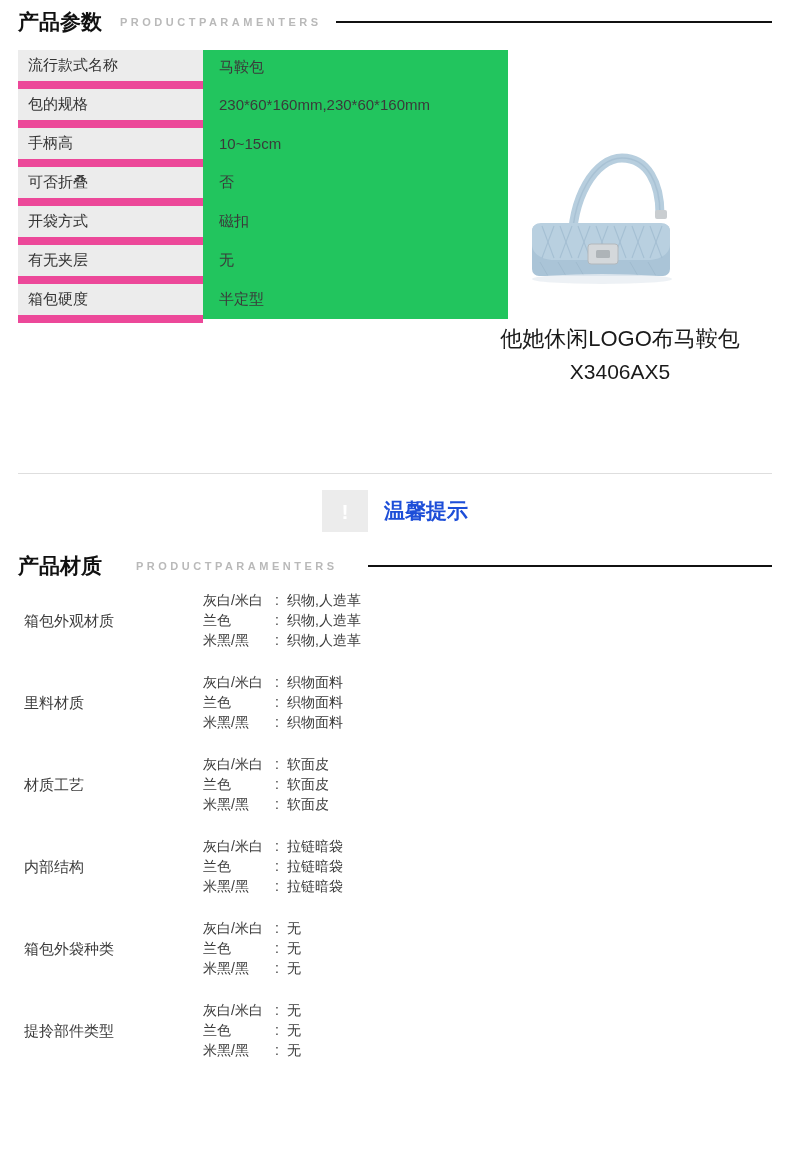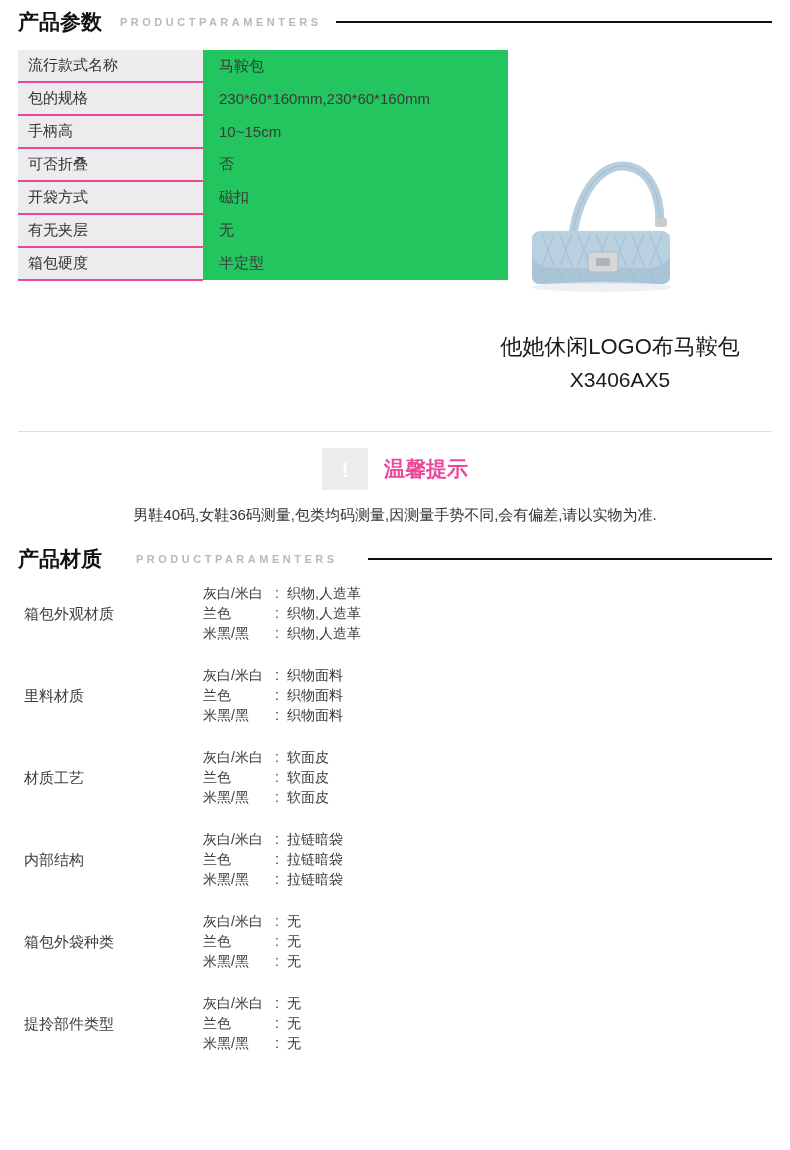--- a/index.html
+++ b/index.html
@@ -65,34 +65,34 @@
   .param-table td {
     font-size: 15px;
     color: #3a3a3a;
     padding: 6px 0 6px 10px;
     vertical-align: middle;
     height: 18px;
   }
   .param-table td.key {
     width: 175px;
     background: #ececec;
-    border-bottom: 2px solid #ec4899;
+    border-bottom: 8px solid #ec4899;
     color: #333;
     margin-top: 20px;
   }
   .param-table td.val {
     padding-left: 16px;
     background: #22c55e;
   }
 
   
   .product-figure {
     position: absolute;
     right: 20px;
-    top: 136px;
+    top: 128px;
     width: 300px;
     text-align: center;
   }
   .bag-svg {
     display: block;
     margin: 0 auto;
   }
   .product-title {
     font-size: 22px;
     color: #1a1a1a;
@@ -135,21 +135,21 @@
     font-weight: bold;
     position: relative;
   }
   .tips-badge span {
     color: #ffffff;
     font-size: 21px;
     line-height: 1;
   }
   .tips-title {
     font-size: 21px;
-    color: #ec4899;
+    color: #1d4ed8;
     font-weight: bold;
     margin-left: 16px;
   }
   .tips-text {
     text-align: center;
     font-size: 15px;
     color: #333;
     margin-top: 16px;
     letter-spacing: 0px;
   }
@@ -292,21 +292,20 @@
   </div>
 
   <div class="tips">
     <div class="tips-rule"></div>
     <div class="tips-head">
       <div class="tips-badge">
         <span>!</span>
       </div>
       <div class="tips-title">温馨提示</div>
     </div>
-    <div class="tips-text">男鞋40码,女鞋36码测量,包类均码测量,因测量手势不同,会有偏差,请以实物为准.</div>
   </div>
 
   <div class="section-header mat-header">
     <div class="cn">产品材质</div>
     <div class="en">PRODUCTPARAMENTERS</div>
     <div class="rule"></div>
   </div>
 
   <div class="mat-list">
 

